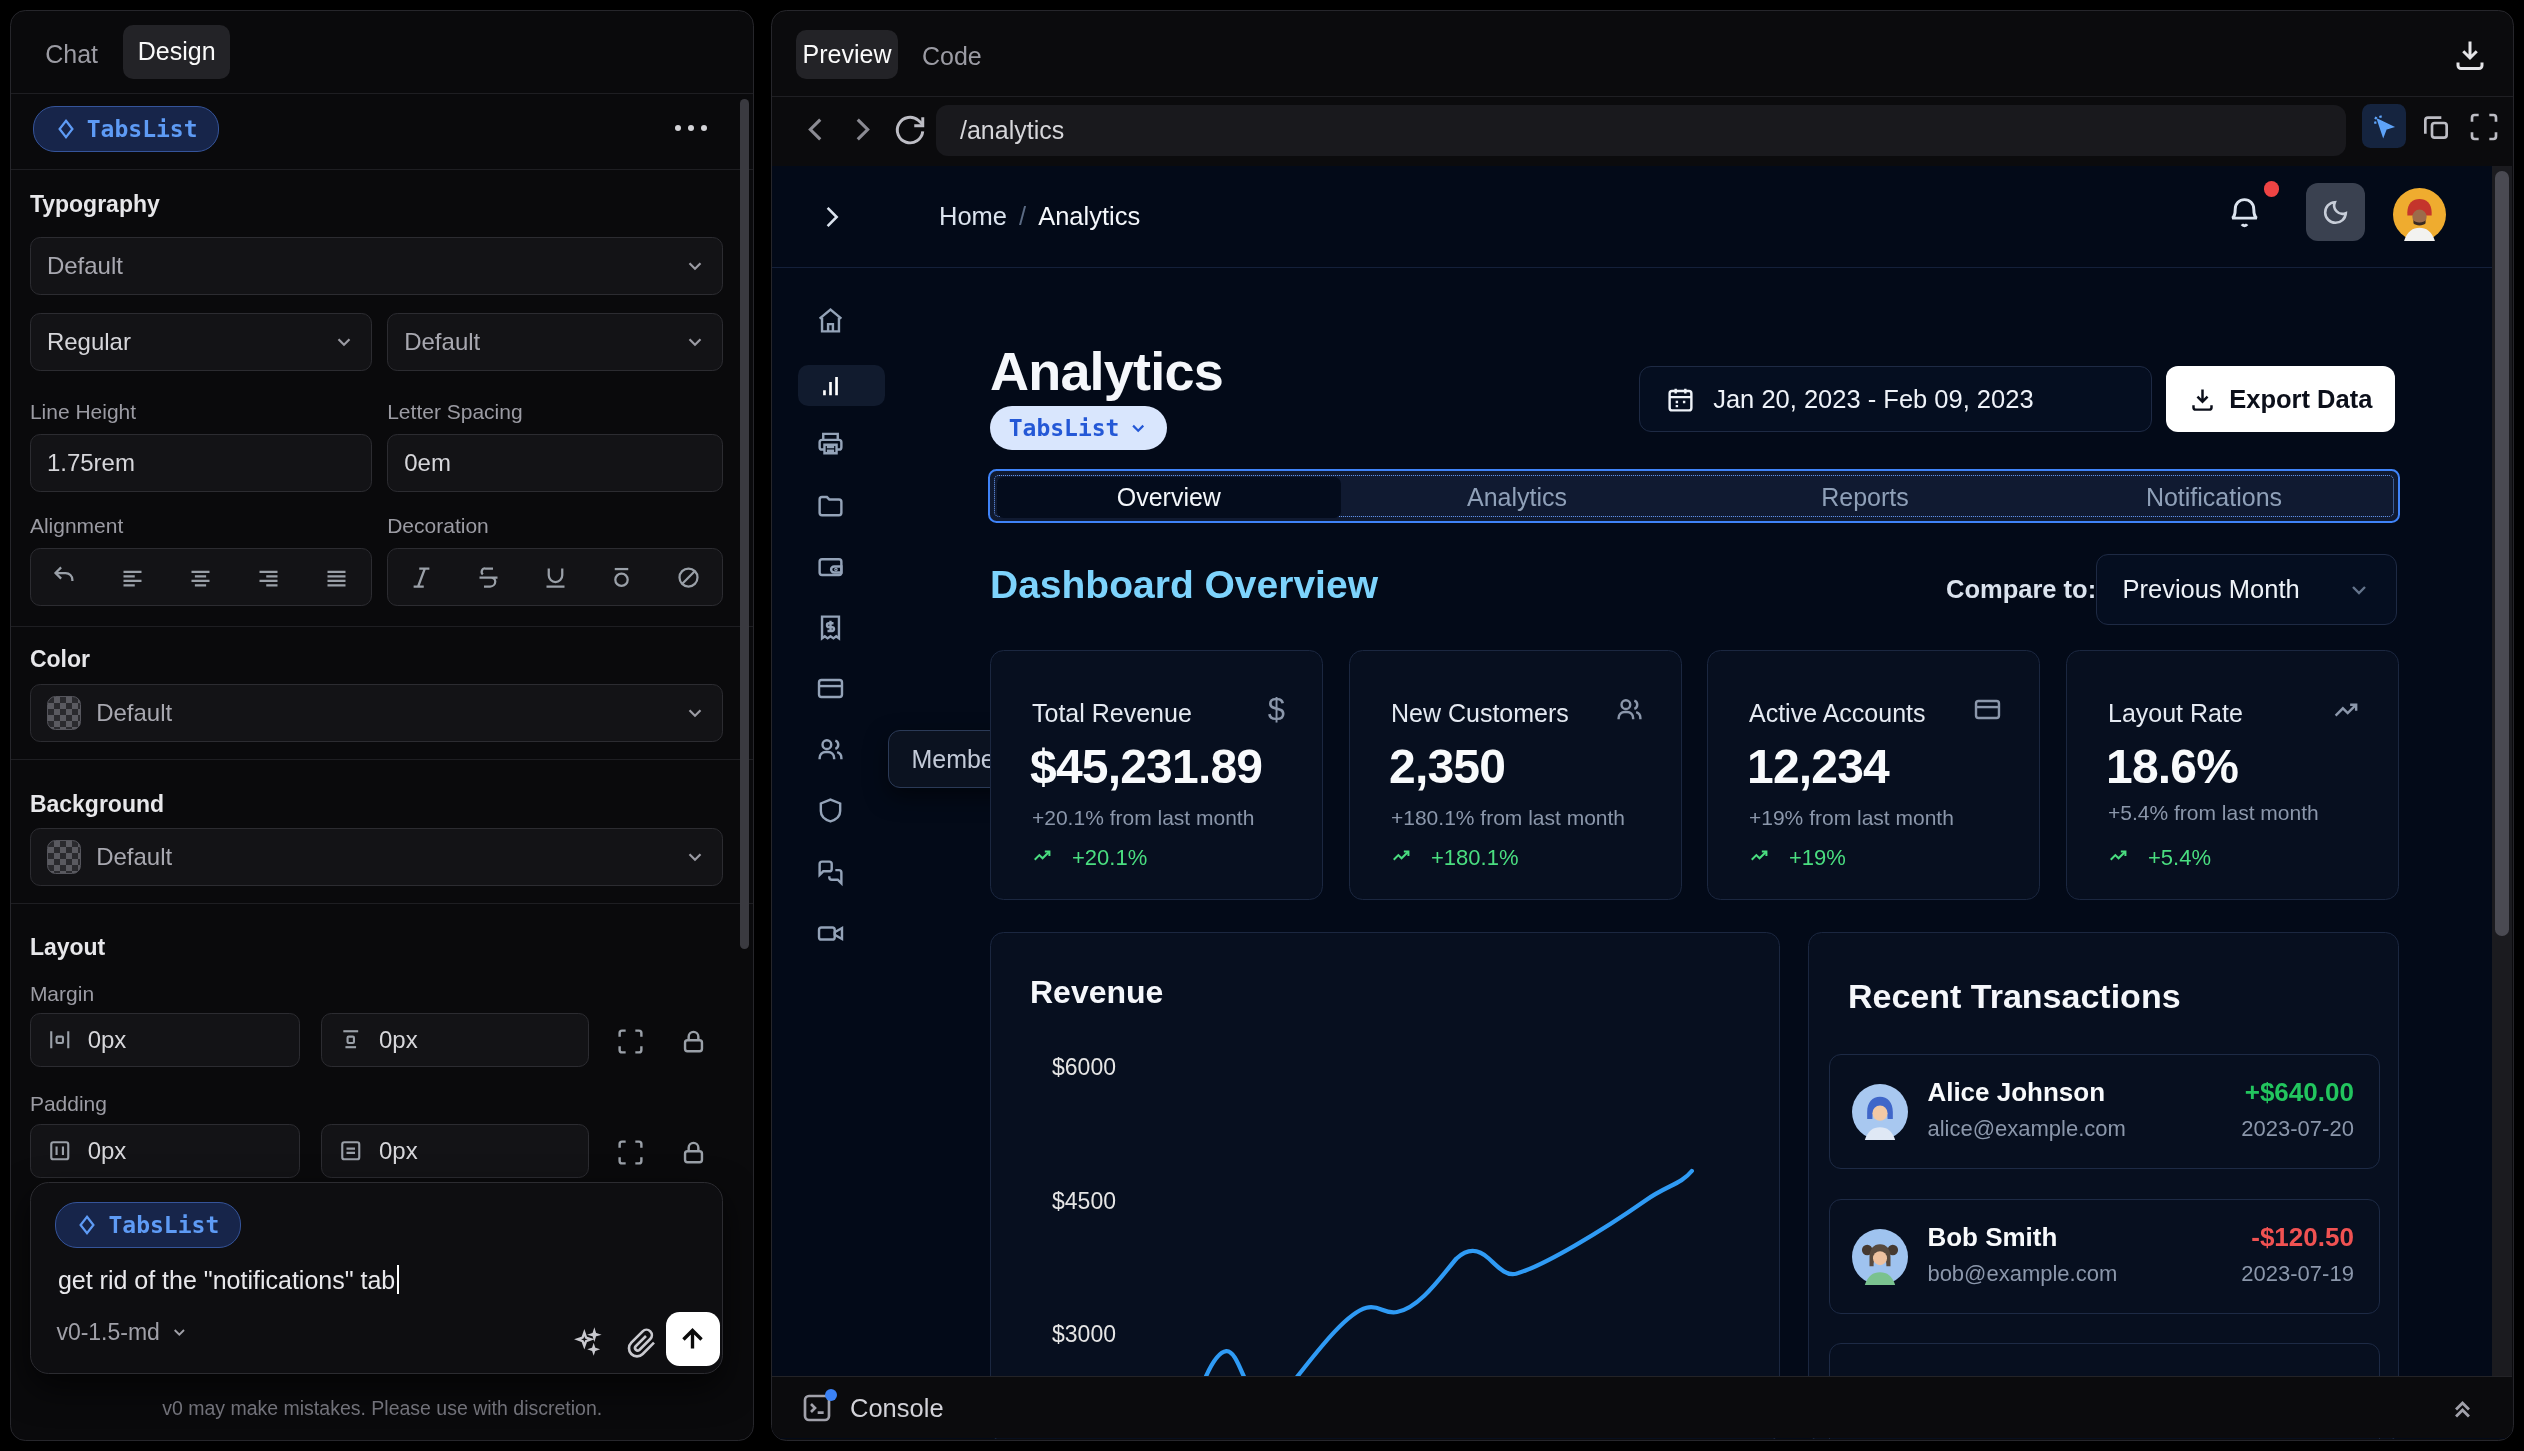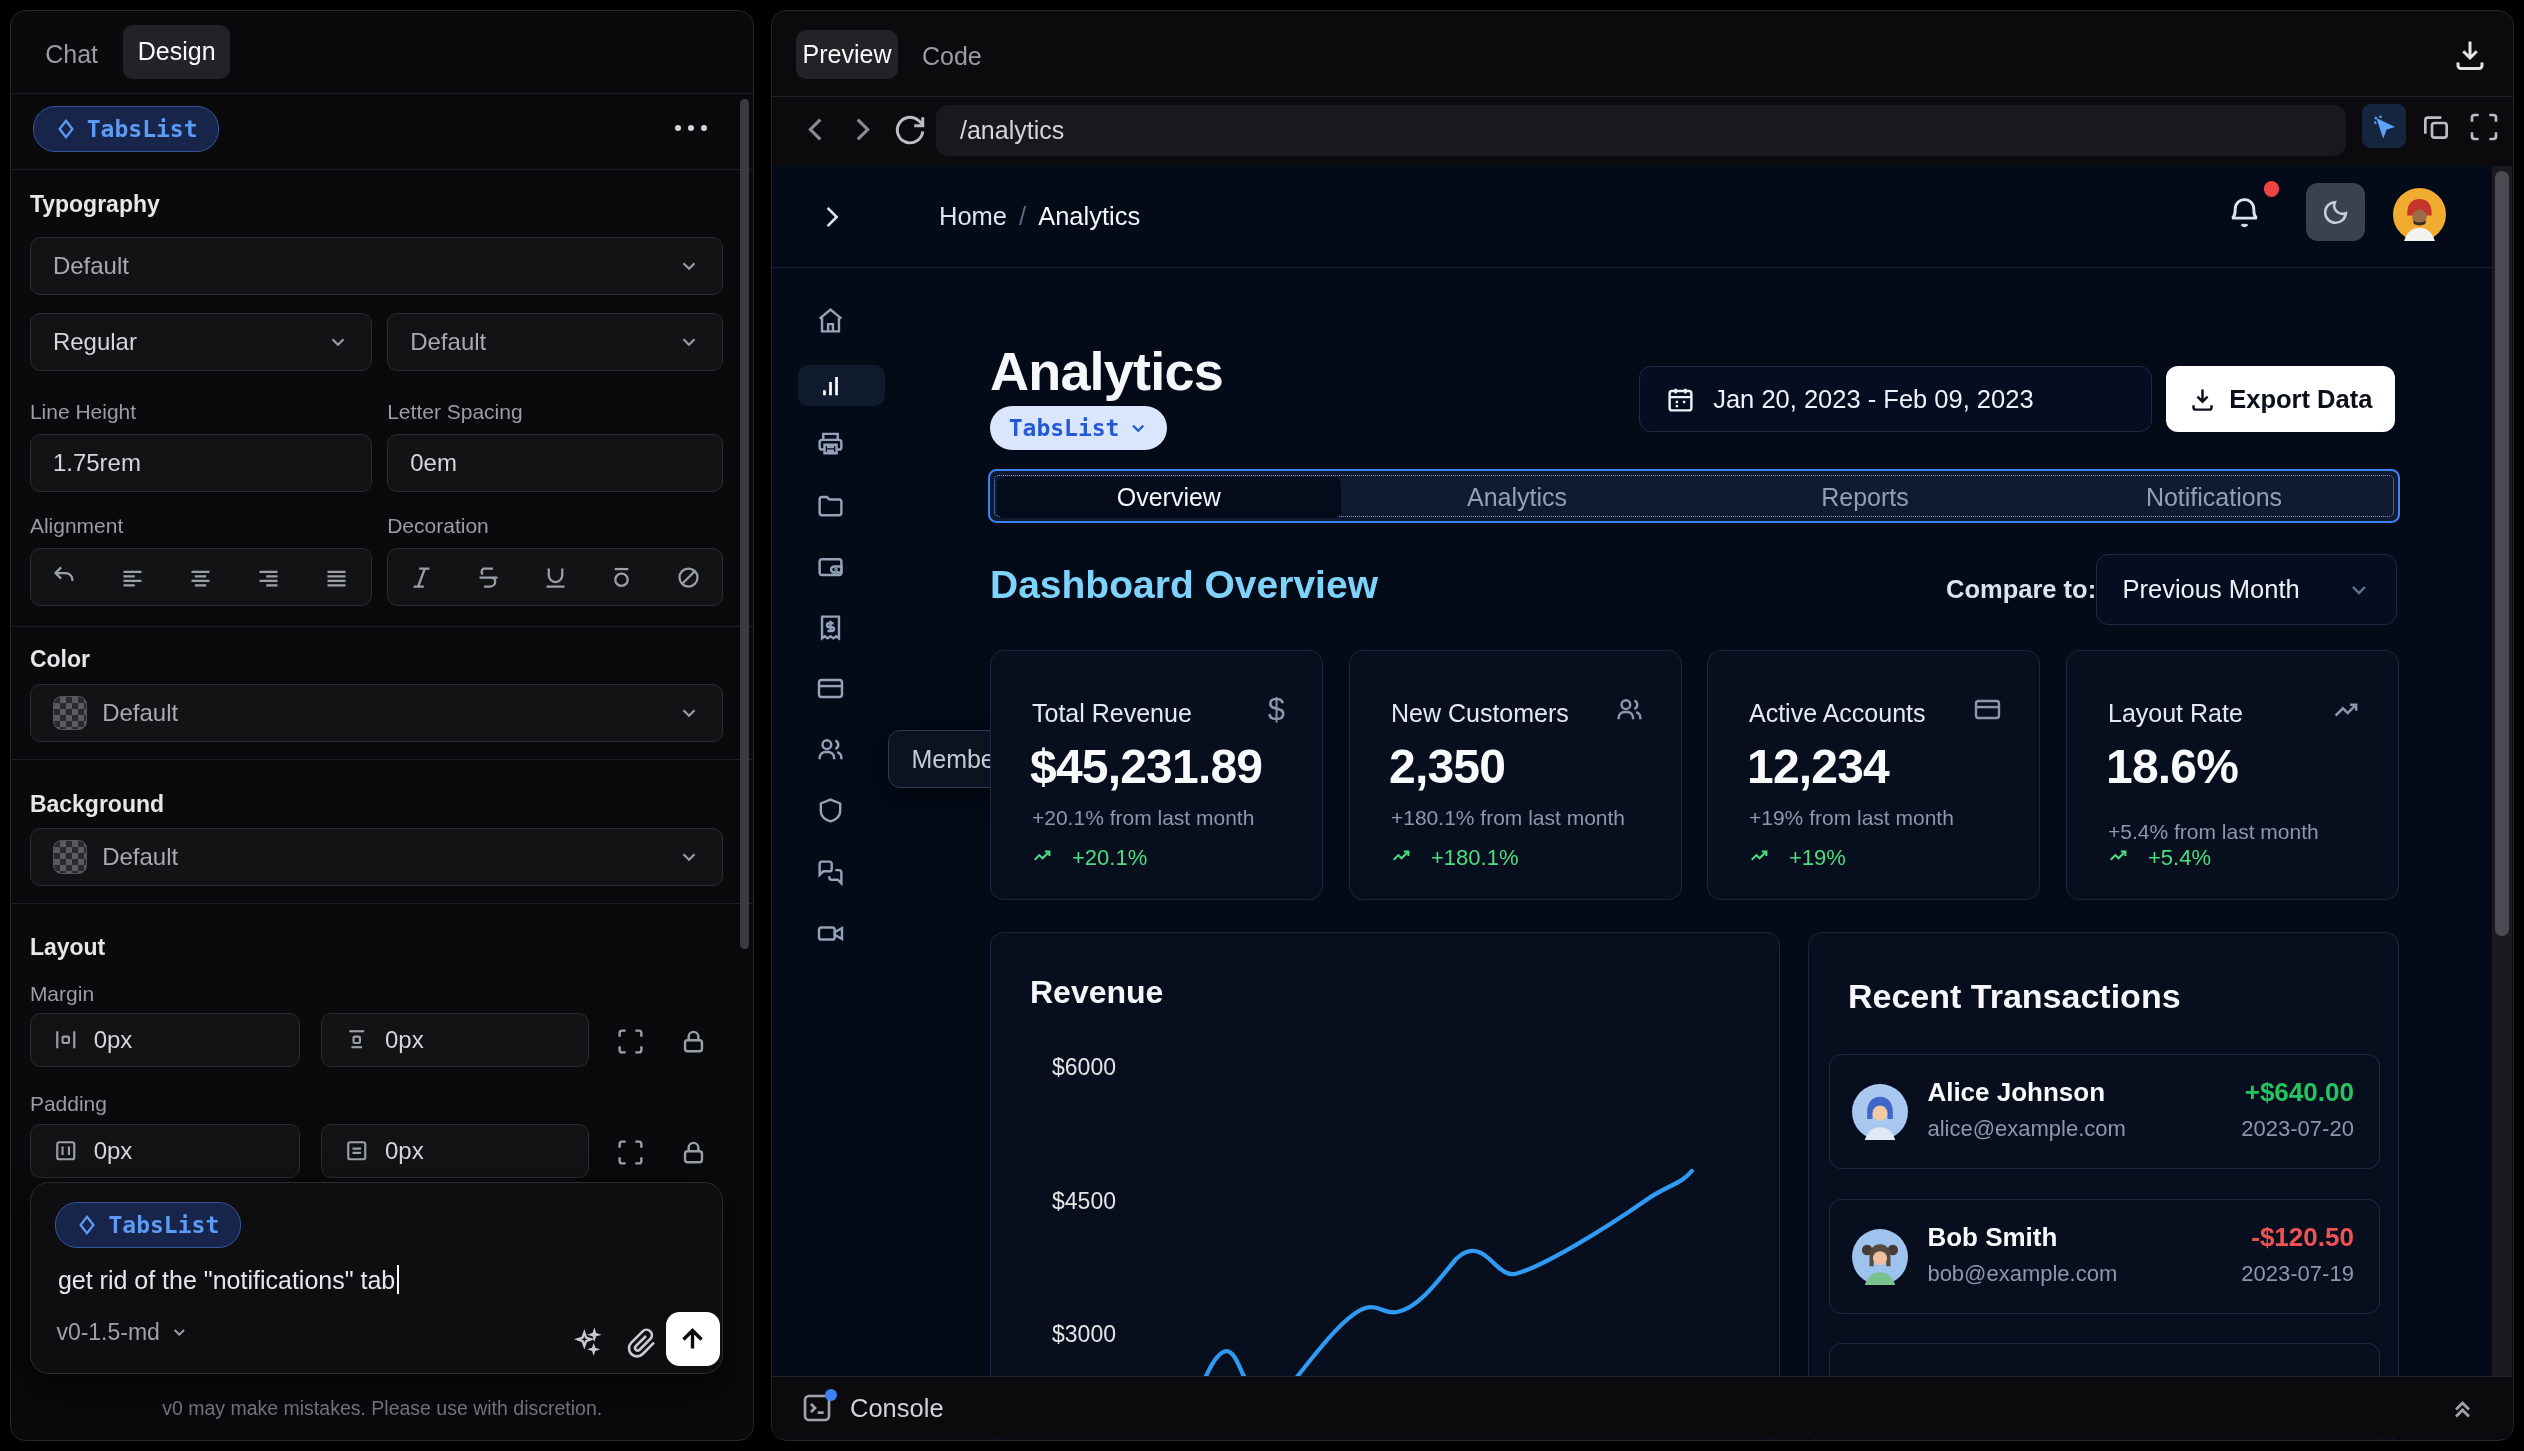--- a/index.html
+++ b/index.html
@@ -8,21 +8,21 @@
   .mono { font-family:"DejaVu Sans Mono",monospace; }
 
   
   .left-panel { left:10.2px; top:10.2px; width:744px; height:1431px; background:#0a0a0c; border:1.7px solid #26262b; border-radius:15.3px; overflow:hidden; }
   .lp-tab-inactive { color:#9b9ba3; font-size:25px; }
   .lp-tab-active { background:#232327; border-radius:10.2px; color:#fafafa; font-size:25px; display:flex; align-items:center; justify-content:center; }
   .divider { border-top:1.7px solid #1e1e22; left:0; width:100%; }
   .chip-dark { background:#17254a; border:1.7px solid #35549a; border-radius:22px; display:flex; align-items:center; gap:10.2px; padding:0 20.4px; color:#5e9bf5; font-size:23px; font-weight:bold; }
   .section-label { color:#e7e7ea; font-size:23px; font-weight:600; }
   .field-label { color:#9b9ba3; font-size:21px; }
-  .select, .input { background:#131316; border:1.7px solid #2c2c31; border-radius:10.2px; display:flex; align-items:center; padding:0 22px; color:#a8a8b0; font-size:24px; gap:15.3px; }
+  .select, .input { background:#131316; border:1.7px solid #2c2c31; border-radius:10.2px; display:flex; align-items:center; padding:0 16px; color:#a8a8b0; font-size:24px; gap:15.3px; }
   .input { color:#d6d6da; }
   .sel-chevron { margin-left:auto; flex:none; }
   .icon-group { background:#131316; border:1.7px solid #2c2c31; border-radius:10.2px; display:flex; align-items:center; justify-content:space-around; }
   .swatch { width:34px; height:34px; border-radius:8.5px; border:1.7px solid #55555c; background-color:#2a2a2e;
     background-image:linear-gradient(45deg,#5a5a60 25%,transparent 25%,transparent 75%,#5a5a60 75%),linear-gradient(45deg,#5a5a60 25%,transparent 25%,transparent 75%,#5a5a60 75%);
     background-size:12px 12px; background-position:0 0,6px 6px; flex:none; }
   .composer { background:#0e0e11; border:1.7px solid #2c2c31; border-radius:18.7px; box-shadow:0 13.6px 34px rgba(0,0,0,.65); }
   .caret { display:inline-block; width:2.5px; height:29px; background:#fff; vertical-align:-5.1px; margin-left:1.7px; }
   .send-btn { background:#fff; border-radius:13.6px; display:flex; align-items:center; justify-content:center; }
   .dots3 { display:flex; gap:6.8px; }
@@ -486,21 +486,21 @@
         <span>+19%</span>
       </div>
     </div>
     <div class="abs card" style="left:1294px; top:484px; width:333px; height:250px;">
       <span class="abs stat-title" style="left:41px; top:48px;">Layout Rate</span>
       <svg class="abs" style="right:37px; top:44px;" width="29" height="29" viewBox="0 0 24 24" fill="none" stroke="#8b97ab" stroke-width="2">
           <path d="M3 17l6-6 4 4 7-7"></path>
           <path d="M15 8h5v5"></path>
         </svg>
       <span class="abs stat-value" style="left:39px; top:88px;">18.6%</span>
-      <span class="abs stat-change" style="left:41px; top:169px;">+5.4% from last month</span>
+      <span class="abs stat-change" style="left:41px; top:150px;">+5.4% from last month</span>
       <div class="abs stat-trend" style="left:41px; top:194px;">
         <svg width="22" height="22" viewBox="0 0 24 24" fill="none" stroke="#4ade80" stroke-width="2.2">
             <path d="M3 16l5-5 3.5 3.5L19 7"></path>
             <path d="M14 7h5v5"></path>
           </svg>
         <span>+5.4%</span>
       </div>
     </div>
 
     <div class="abs card" style="left:218px; top:766px; width:790px; height:510px; overflow:hidden;">

